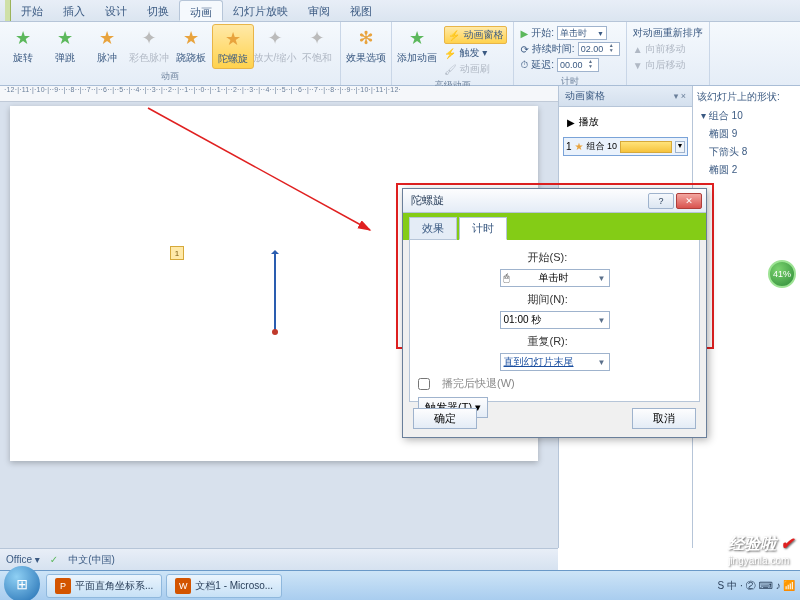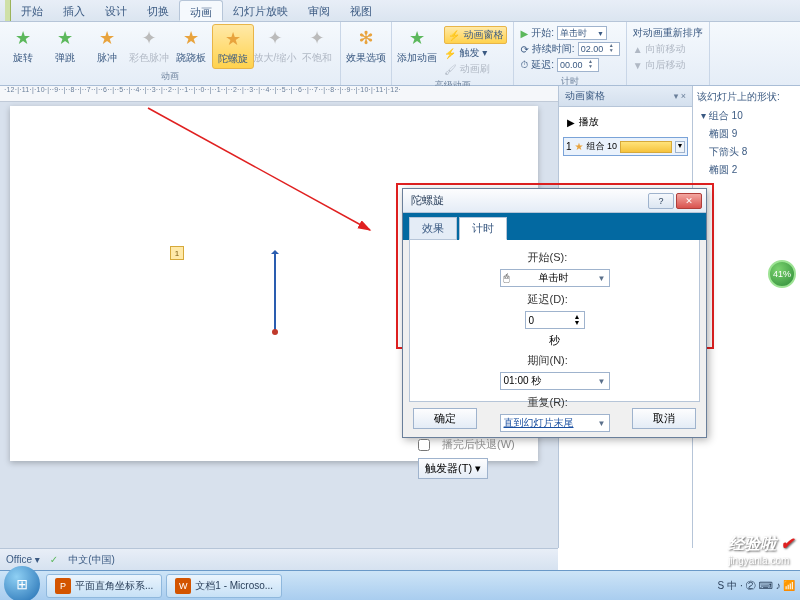--- a/index.html
+++ b/index.html
@@ -50,21 +50,21 @@
 
 .sel-pane { width: 108px; }
 .tree-item { padding: 2px 4px 2px 12px; color: #3b5a82; }
 .tree-item.root { padding-left: 4px; }
 
 .dialog { position:absolute; left:402px; top:188px; width:305px; height:250px; background:#f0f0f0; border:1px solid #6a7f9a; box-shadow:2px 2px 8px rgba(0,0,0,.3); font-size:11px; }
 .dialog .titlebar { height:24px; background:linear-gradient(#fdfdfe,#e4ecf6); display:flex; align-items:center; justify-content:space-between; padding:0 4px 0 8px; color:#2a3f5a; border-bottom:1px solid #b6c5d8; }
 .dialog .winbtns { display:flex; gap:2px; }
 .dialog .winbtn { width:26px; height:16px; border:1px solid #9fb3cd; background:linear-gradient(#f5f8fc,#dce6f2); font-size:9px; text-align:center; line-height:14px; border-radius:2px; }
 .dialog .winbtn.close { background:linear-gradient(#f3a6a0,#d9534f); color:#fff; border-color:#b03e3a; }
-.dialog .dtabs { display:flex; padding: 4px 6px 0; background:#0369a1; }
+.dialog .dtabs { display:flex; padding: 4px 6px 0; background:#84cc16; }
 .dialog .dtab { padding:3px 12px; border:1px solid #b6c5d8; background:#e4ecf6; margin-right:2px; font-size:11px; color:#3b5a82; cursor:pointer; }
 .dialog .dtab.active { background:#fff; border-bottom:1px solid #fff; }
 .dialog .dbody { background:#fff; margin:0 6px; border:1px solid #b6c5d8; border-top:none; padding:10px 8px; height:162px; }
 .dialog .frow { display:flex; align-items:center; margin-bottom:5px; gap:4px;flex-direction:column; }
 .dialog .flabel { width:54px; color:#333; }
 .dialog .finput { height:18px; border:1px solid #9fb3cd; background:#fff; padding:0 3px; font-size:10px; display:flex; align-items:center; }
 .dialog .combo { width:110px; justify-content:space-between; }
 .dialog .combo .dd { font-size:8px; color:#5a6f8a; }
 .dialog .nspin { width:60px; justify-content:space-between; }
 .dialog .hl { color:#1a4fa0; text-decoration:underline; }
@@ -272,28 +272,20 @@
   <div class="dtabs">
     <div class="dtab">效果</div>
     <div class="dtab active">计时</div>
   </div>
   <div class="dbody">
     <div class="frow">
       <span class="flabel">开始(S):</span>
       <div class="finput combo">🖱 <span>单击时</span><span class="dd">▼</span></div>
     </div>
     <div class="frow">
-      <span class="flabel">延迟(D):</span>
-      <div class="finput nspin">
-          <span>0</span>
-          <span style="font-size:7px;line-height:6px">▲<br>▼</span>
-        </div>
-      <span>秒</span>
-    </div>
-    <div class="frow">
       <span class="flabel">期间(N):</span>
       <div class="finput combo">
           <span>01:00 秒</span>
           <span class="dd">▼</span>
         </div>
     </div>
     <div class="frow">
       <span class="flabel">重复(R):</span>
       <div class="finput combo">
           <span class="hl">直到幻灯片末尾</span>

